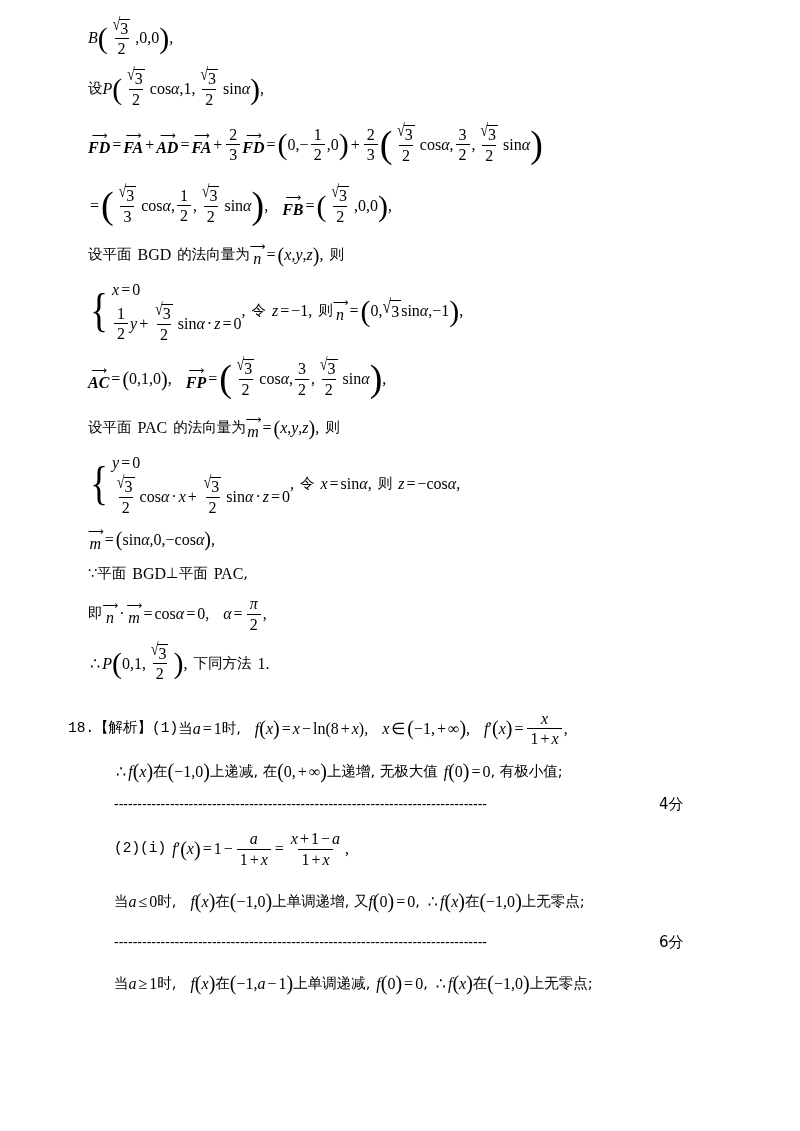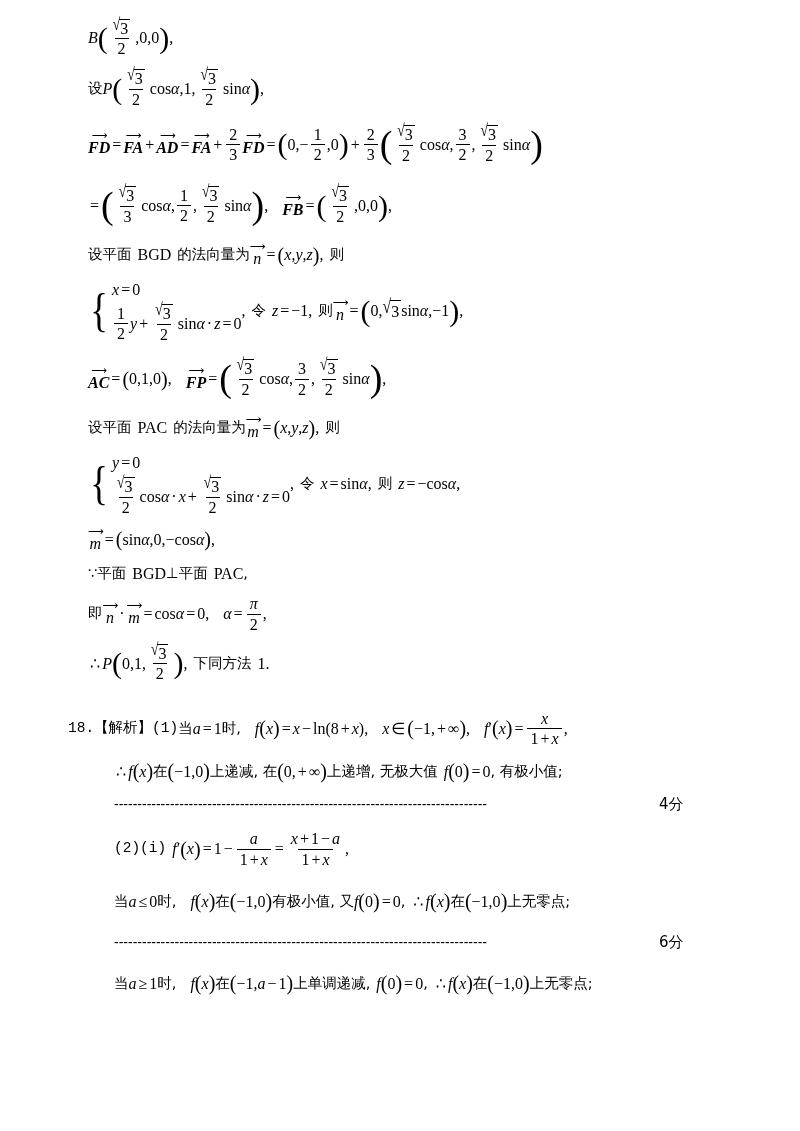--- a/index.html
+++ b/index.html
@@ -741,21 +741,21 @@
         <span class="cn">时,</span>
           <span class="gap-m"></span>
         <span class="mi">f</span>
         <span class="paren p1">(</span>
           <span class="mi">x</span>
           <span class="paren p1">)</span>
         <span class="cn">在</span>
         <span class="paren p1">(</span>
           <span class="num">−1,0</span>
           <span class="paren p1">)</span>
-        <span class="cn">有极小值, 又</span>
+        <span class="cn">上单调递增, 又</span>
         <span class="mi">f</span>
         <span class="paren p1">(</span>
           <span class="num">0</span>
           <span class="paren p1">)</span>
         <span class="op">=</span>
           <span class="num">0</span>
           <span class="cn">,</span>
         <span class="gap-s"></span>
         <span class="op">∴</span>
         <span class="mi">f</span>

